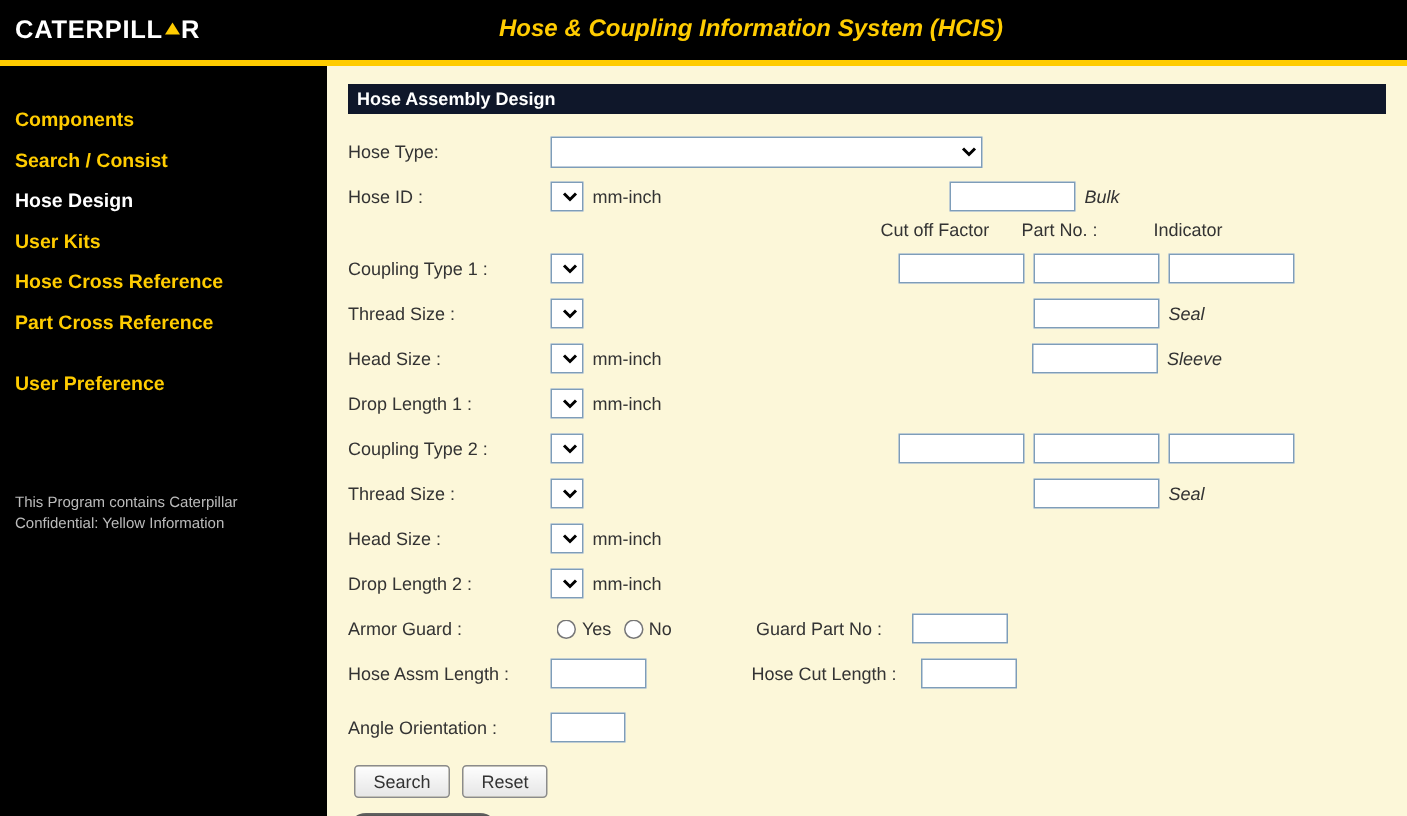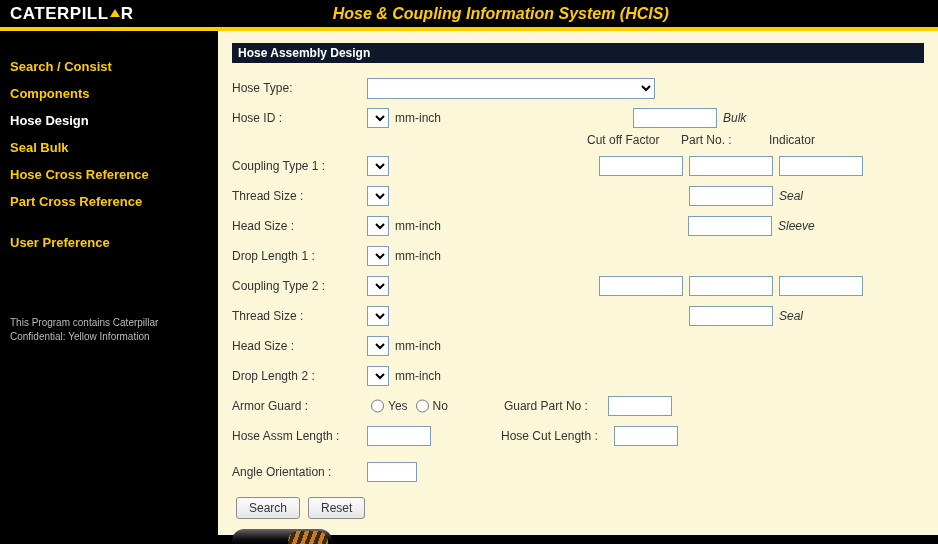--- a/index.html
+++ b/index.html
@@ -5,21 +5,21 @@
     * { box-sizing: border-box; margin: 0; padding: 0; }
     body {
       font-family: Arial, Helvetica, sans-serif;
       background: #000;
       width: 938px;
       height: 544px;
       overflow: hidden;
       font-size: 12px;
     }
     .header {
-      height: 27px;
+      height: 40px;
       background: #000;
       display: flex;
       align-items: center;
       padding: 10px 10px;
     }
     .logo {
       color: #fff;
       font-weight: bold;
       font-size: 17px;
       letter-spacing: 0.5px;
@@ -156,21 +156,21 @@
       gap: 0;
       color: #333;
       font-size: 12px;
       margin-bottom: 4px;
     }
     .col-headers span:nth-child(1){ width: 94px; }
     .col-headers span:nth-child(2){ width: 88px; }
     .col-headers span:nth-child(3){ width: 80px; }
     .triple { display:flex; gap:6px; margin-left: 210px; }
     .after-lbl { margin-left: 6px; font-style: italic; }
-    .radio-group { display:flex; gap:4px; }
+    .radio-group { display:flex; align-items:center; gap:4px; }
     .radio-group input { margin-left: 4px; }
     .sec-label { margin-left: 56px; }
     .btns { margin: 10px 0 0 4px; display:flex; gap:8px; }
     button.act {
       background: linear-gradient(#fdfdfd,#e6e6e6);
       border: 1px solid #8b8b8b;
       border-radius: 3px;
       padding: 3px 12px;
       font-size: 12px;
       cursor: pointer;
@@ -185,24 +185,24 @@
     <span>CATERPILL</span>
     <span class="logo-tri"></span>
     <span>R</span>
   </div>
   <div class="app-title">Hose &amp; Coupling Information System (HCIS)</div>
 </div>
 <div class="gold-bar"></div>
 
 <div class="layout">
   <div class="sidebar">
+    <div class="nav-item">Components</div>
     <div class="nav-item">Search / Consist</div>
-    <div class="nav-item">Components</div>
     <div class="nav-item active">Hose Design</div>
-    <div class="nav-item">Seal Bulk</div>
+    <div class="nav-item">User Kits</div>
     <div class="nav-item">Hose Cross Reference</div>
     <div class="nav-item">Part Cross Reference</div>
     <div class="nav-gap"></div>
     <div class="nav-item">User Preference</div>
     <div class="confidential">This Program contains Caterpillar Confidential: Yellow Information</div>
   </div>
 
   <div class="main">
     <div class="panel-header">Hose Assembly Design</div>
 

